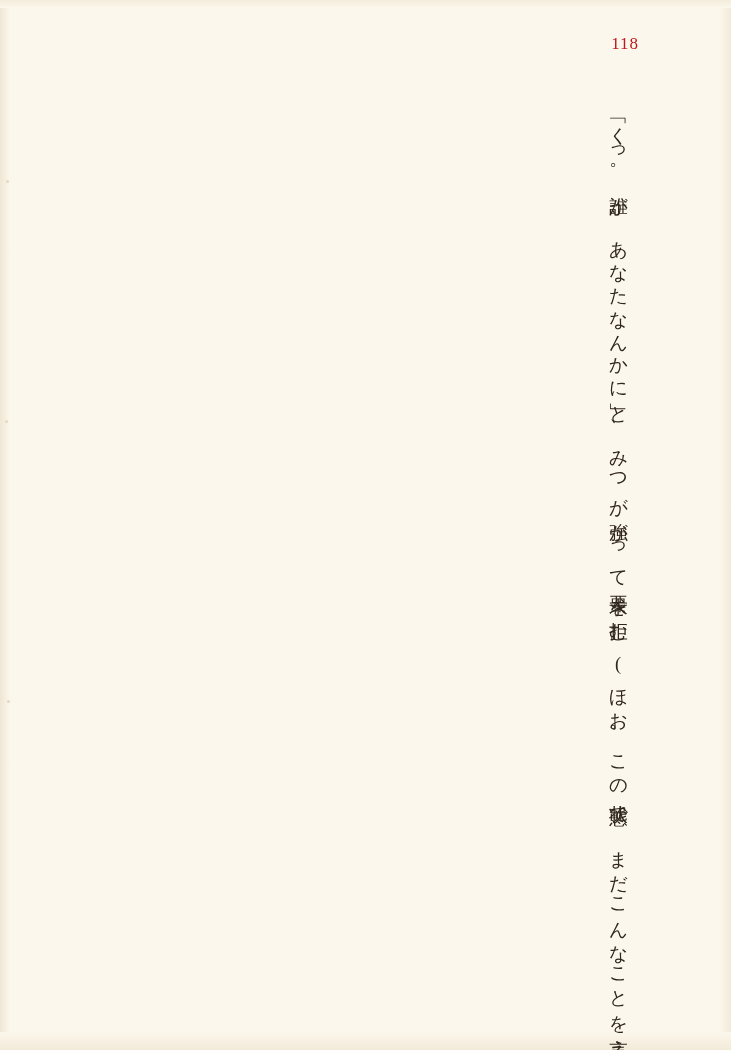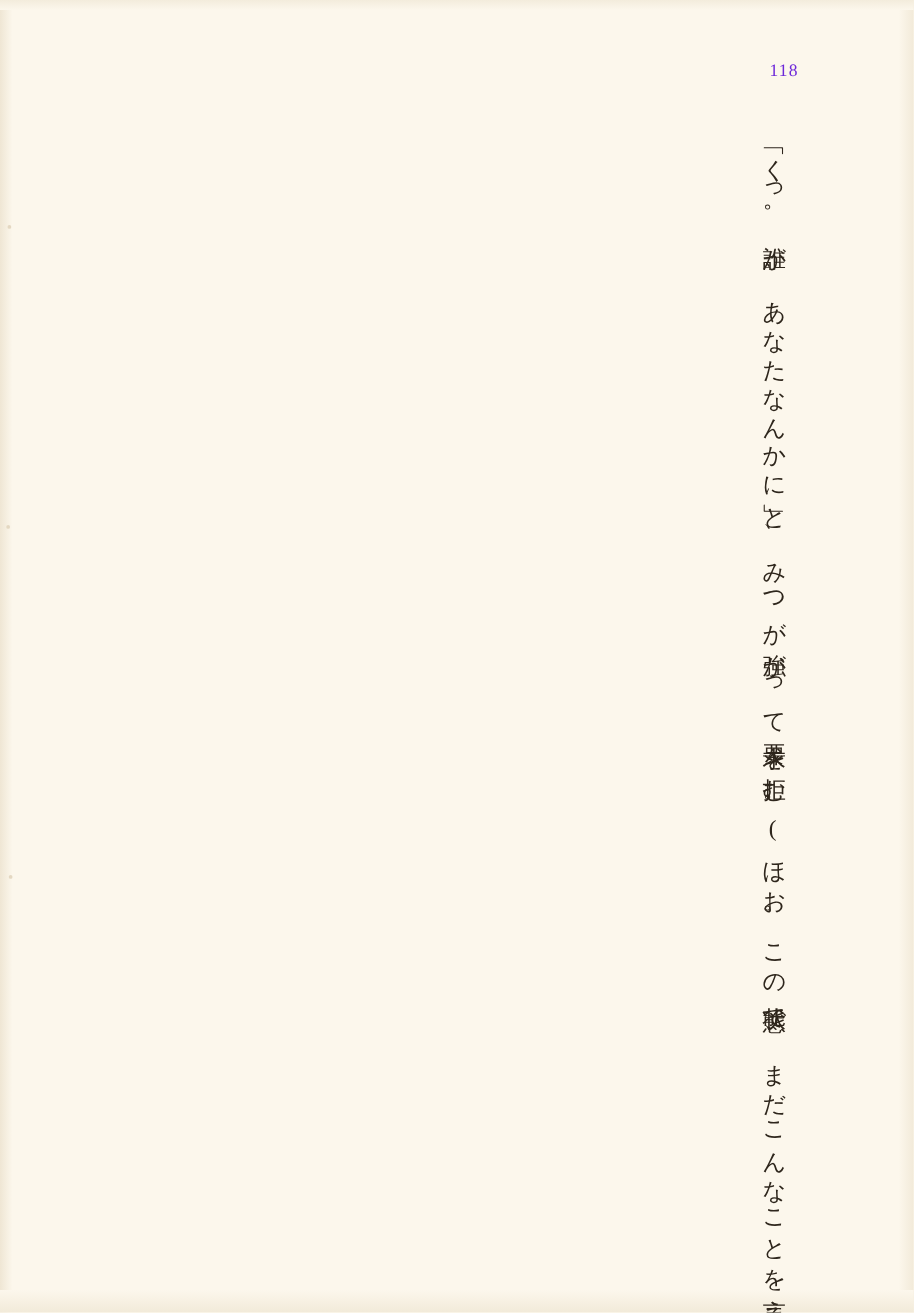--- a/index.html
+++ b/index.html
@@ -40,25 +40,25 @@
     background: linear-gradient(to bottom, #f3ecdc, #fcf7ec);
   }
   .edge-bottom {
     position: absolute;
     left: 0; right: 0; bottom: 0;
     height: 18px;
     background: linear-gradient(to top, #f2ead9, #fcf7ec);
   }
   .page-number {
     position: absolute;
-    top: 50px;
+    top: 34px;
     right: 92px;
-    font-size: 14px;
+    font-size: 17px;
     letter-spacing: 1px;
-    color: #6d28d9;
+    color: #b91c1c;
     font-family: "Liberation Serif", serif;
   }
   .text-body {
     position: absolute;
     top: 112px;
     right: 96px;
     left: 96px;
     bottom: 72px;
     writing-mode: vertical-rl;
     text-orientation: upright;

